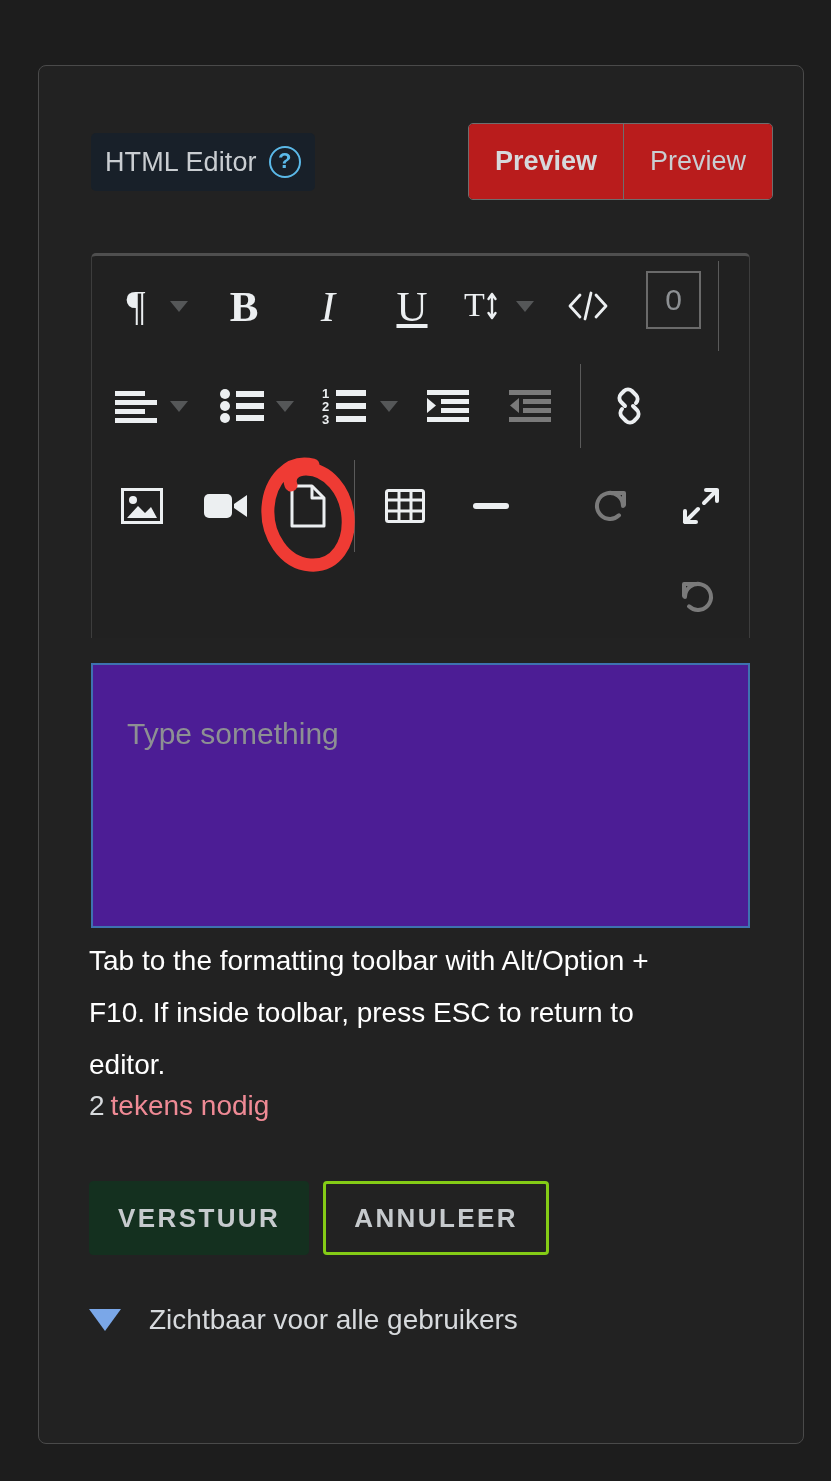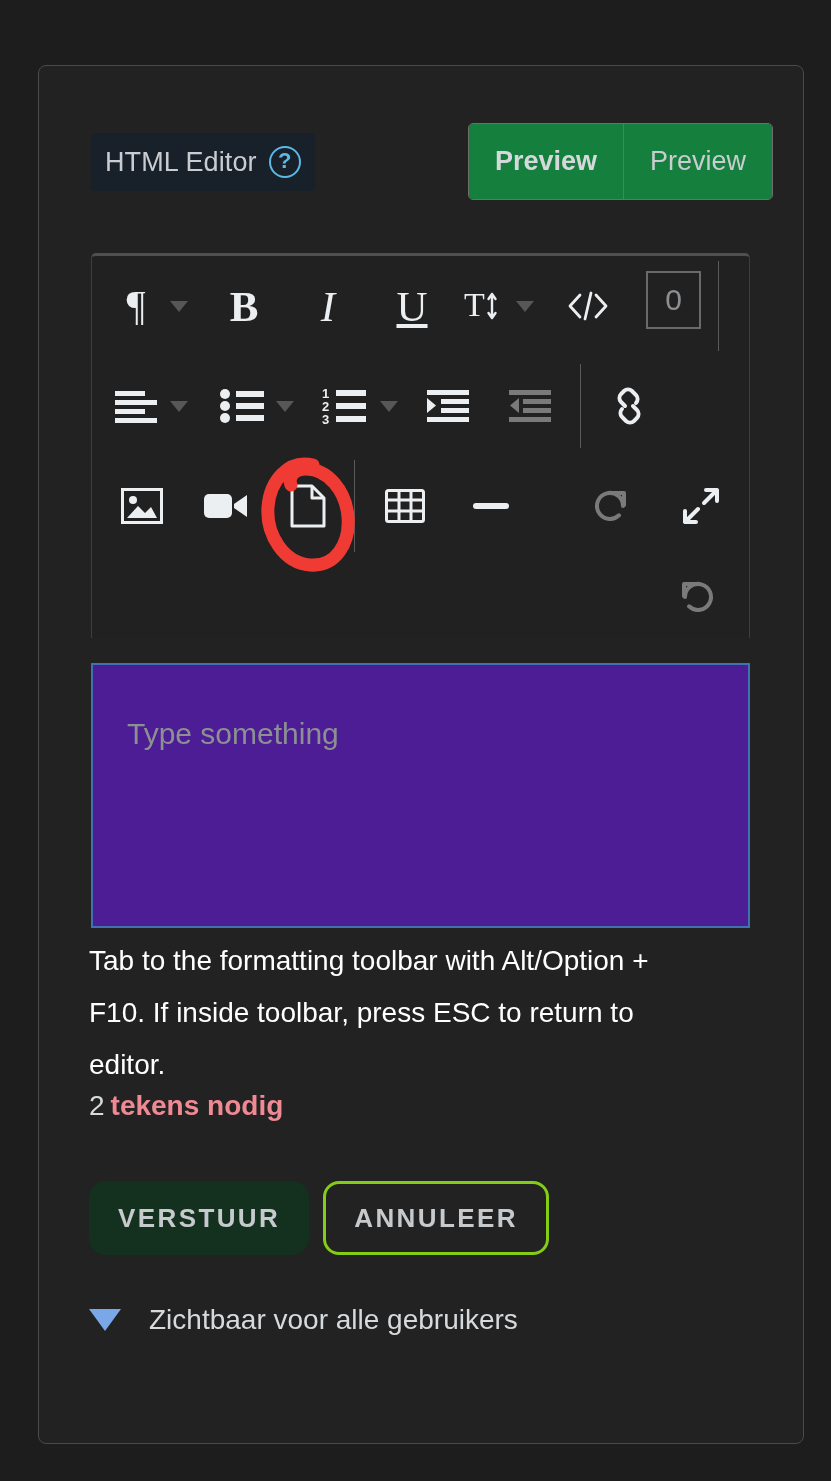--- a/index.html
+++ b/index.html
@@ -62,21 +62,21 @@
     height: 77px;
     border: 1px solid #6e6e6e;
     border-radius: 5px;
     overflow: hidden;
   }
   .toggle-btn {
     display: flex; align-items: center; justify-content: center;
     padding: 0 26px;
     font-size: 27px;
     color: #c9cdd1;
-    background: #15803d;
+    background: #b91c1c;
     cursor: pointer;
   }
   .toggle-btn.active { font-weight: bold; color: #d6d9dc; }
   .toggle-sep { width: 1px; background: #6e6e6e; }
 
   
   .toolbar {
     position: absolute;
     left: 52px; top: 187px;
     width: 659px;
@@ -157,39 +157,39 @@
     font-size: 28px;
     line-height: 52px;
     color: #ffffff;
   }
   .chars-needed {
     position: absolute;
     left: 50px; top: 1024px;
     font-size: 28px;
     color: #d7dadd;
   }
-  .chars-needed b { color: #ef8a95; font-weight: bold; margin-left: 6px; }
+  .chars-needed b { color: #ef8a95; font-weight: normal; margin-left: 6px; }
 
   
   .actions {
     position: absolute;
     left: 50px; top: 1115px;
     display: flex;
     align-items: center;
     gap: 14px;
   }
   .btn {
     height: 74px;
     padding: 0 28px;
     display: flex; align-items: center; justify-content: center;
     font-size: 26px;
     letter-spacing: 2.4px;
     font-weight: bold;
     color: #c6cacd;
-    border-radius: 16px;
+    border-radius: 4px;
     cursor: pointer;
   }
   .btn-submit { background: #14301f; border: 1px solid #14301f; }
   .btn-cancel { background: transparent; border: 3px solid #84cc16; }
 
   
   .visibility {
     position: absolute;
     left: 50px; top: 1238px;
     display: flex; align-items: center; gap: 28px;

